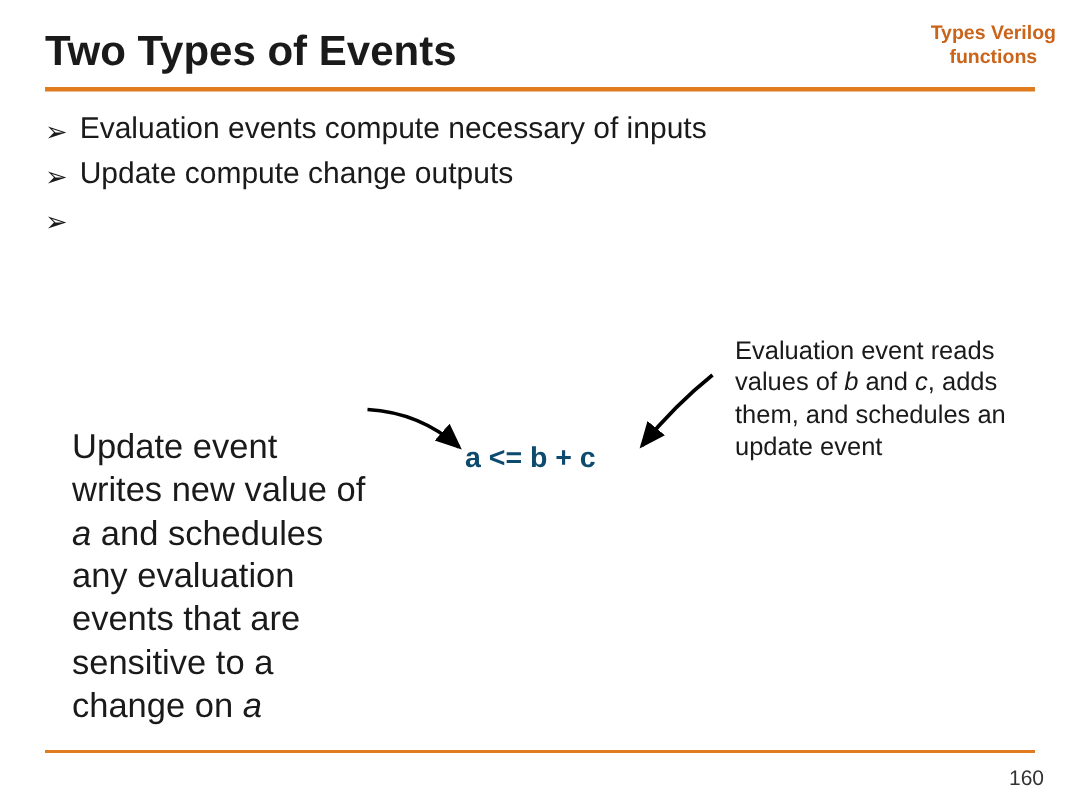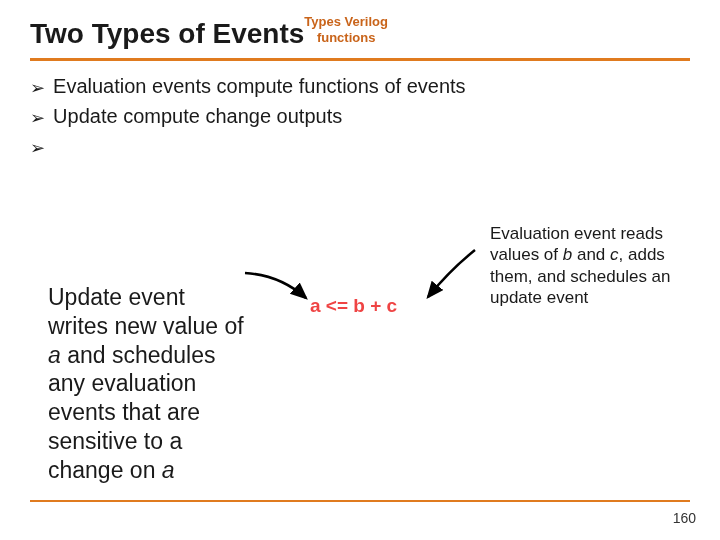--- a/index.html
+++ b/index.html
@@ -6,22 +6,23 @@
   body {
     width: 720px;
     height: 540px;
     background: #fff;
     font-family: Arial, Helvetica, sans-serif;
     position: relative;
     overflow: hidden;
   }
   .header {
     display: flex;
+    justify-content: space-between;
     align-items: flex-start;
-    padding: 18px 30px 8px 30px;
+    padding: 18px 16px 8px 30px;
   }
   .title {
     font-size: 28px;
     font-weight: bold;
     color: #1a1a1a;
   }
   .corner-label {
     font-family: "Comic Sans MS", cursive, sans-serif;
     font-size: 13px;
     font-weight: bold;
@@ -55,21 +56,21 @@
     position: relative;
     height: 250px;
     margin: 10px 30px 0 30px;
   }
   .code-expr {
     position: absolute;
     left: 280px;
     top: 110px;
     font-size: 19px;
     font-weight: bold;
-    color: #ef4444;
+    color: #0c4a6e;
     white-space: nowrap;
   }
   .left-note {
     position: absolute;
     left: 18px;
     top: 98px;
     width: 200px;
     font-size: 23px;
     line-height: 1.25;
     color: #1a1a1a;
@@ -113,21 +114,21 @@
     <div>Types Verilog</div>
     <div>functions</div>
   </div>
 </div>
 
 <hr class="top-rule">
 
 <div class="bullets">
   <div class="bullet-row">
     <span class="bullet-glyph">➢</span>
-    <span>Evaluation events compute functions of events</span>
+    <span>Evaluation events compute necessary of inputs</span>
   </div>
   <div class="bullet-row">
     <span class="bullet-glyph">➢</span>
     <span>Update compute change outputs</span>
   </div>
   <div class="bullet-row">
     <span class="bullet-glyph">➢</span>
   </div>
 </div>
 

